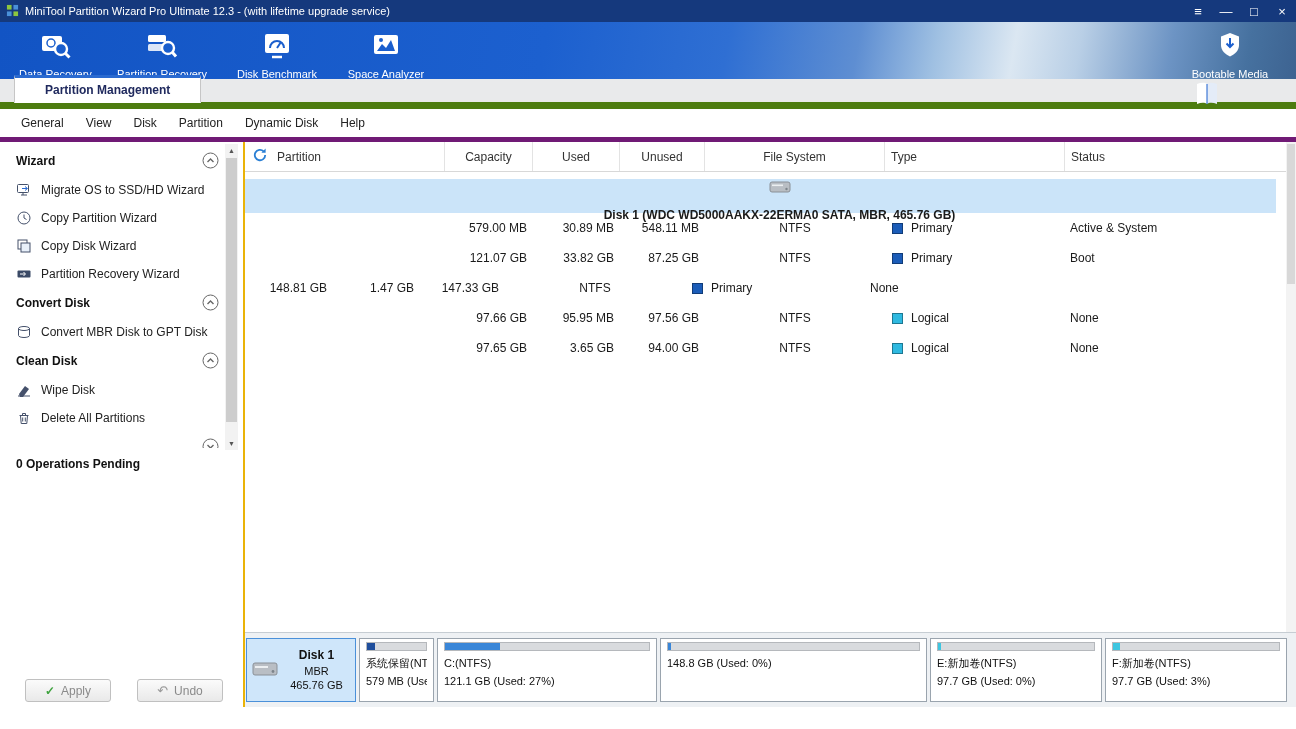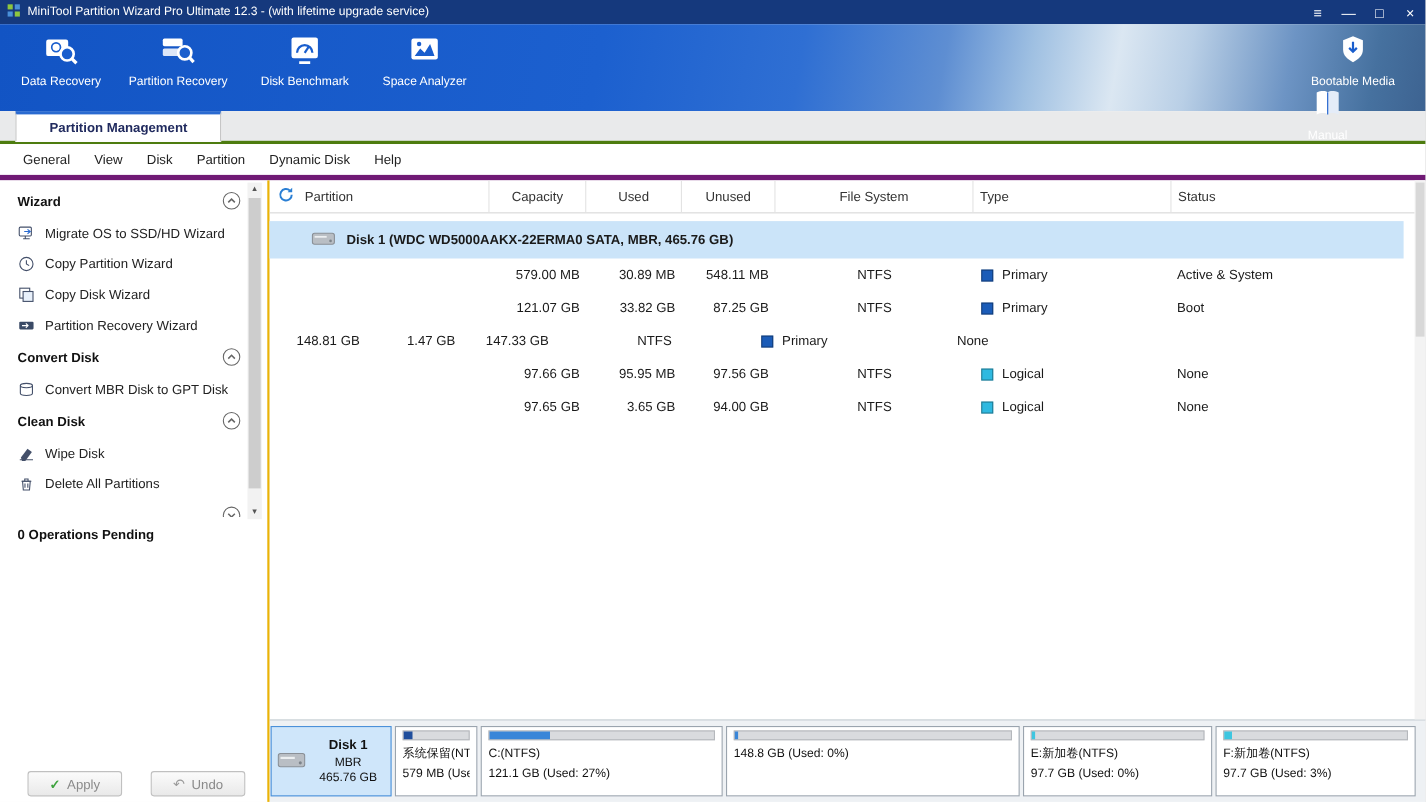--- a/index.html
+++ b/index.html
@@ -9,33 +9,33 @@
 
   
   .titlebar { height:22px; background:#15397d; display:flex; align-items:center;
               color:#fff; font-size:11px; padding-left:6px; gap:6px; }
   .title-text { white-space:nowrap; }
   .win-controls { margin-left:auto; display:flex; }
   .win-btn { width:28px; height:22px; display:flex; align-items:center; justify-content:center;
              font-size:13px; cursor:pointer; }
 
   
-  .toolbar { height:79px; display:flex; padding:9px 8px 0 8px;
+  .toolbar { height:57px; display:flex; padding:9px 8px 0 8px;
     background:linear-gradient(100deg,#1254c4 0%,#1c60cf 42%,#2f6fd3 56%,#5e8ed2 66%,
       #9fc0e2 72%,#dbe7f2 78%,#b9cfe6 83%,#6d94c4 90%,#46719f 96%,#3d6391 100%); }
   .tool-item { display:flex; flex-direction:column; align-items:center; gap:7px;
                color:#fff; font-size:11px; cursor:pointer; text-align:center; }
   .tool-item .ticon { height:30px; display:flex; align-items:flex-end; justify-content:center; }
   .ti-1 { width:95px; } .ti-2 { width:118px; } .ti-3 { width:112px; } .ti-4 { width:106px; }
   .right-group { margin-left:auto; display:flex; padding-right:2px;flex-direction:column; }
   .ti-5 { width:112px; } .ti-6 { width:66px; }
 
   
   .tabstrip { height:30px; background:#e9eaeb; display:flex; align-items:flex-end;
-              padding-left:14px; border-bottom:3px solid #4d7c0f; }
+              padding-left:14px; border-bottom:7px solid #4d7c0f; }
   .tab { height:28px; margin-bottom:-1px; background:#fff; border:1px solid #c6c6c6;
          border-bottom:1px solid #fff; border-top:3px solid #2a6ad0; display:flex;
          align-items:center; padding:0 30px; font-weight:bold; color:#202a5e;
          font-size:12px; cursor:pointer; position:relative; z-index:2; }
 
   
   .menubar { height:33px; background:#fff; display:flex; align-items:center;
              padding-left:10px; border-bottom:5px solid #701a75; }
   .menu-item { padding:5px 11px; color:#222; cursor:pointer; }
 
@@ -76,21 +76,21 @@
   .thead { display:flex; height:30px; border-bottom:1px solid #d8d8d8; }
   .th { display:flex; align-items:center; border-right:1px solid #e3e3e3; color:#333;
         padding:0 6px; cursor:pointer; }
   .c-part { width:200px; } .c-cap { width:88px; } .c-used { width:87px; }
   .c-unused { width:85px; } .c-fs { width:180px; } .c-type { width:180px; }
   .c-status { flex:1; border-right:none; }
   .th.c-cap, .th.c-used, .th.c-unused, .th.c-fs { justify-content:center; }
   .th.c-part { padding-left:7px; gap:9px; }
   .disk-row { margin:7px 10px 0 0; height:34px; background:#cbe4f9; display:flex;
               align-items:center; padding-left:38px; gap:10px; font-weight:bold;
-              cursor:pointer; }
+              cursor:pointer;flex-direction:column; }
   .trow { display:flex; height:30px; cursor:pointer; }
   .td { display:flex; align-items:center; padding:0 6px; overflow:hidden; white-space:nowrap; }
   .td.c-part { padding-left:45px;margin-top:44px; }
   .td.c-cap, .td.c-used, .td.c-unused { justify-content:flex-end; }
   .td.c-fs { justify-content:center; }
   .td.c-type { gap:8px; padding-left:7px; }
   .td.c-status { padding-left:5px; }
   .type-sq { width:11px; height:11px; border:1px solid rgba(0,0,0,.35); flex:none; }
   .vscroll { position:absolute; right:0; top:0; bottom:0; width:10px; background:#f3f3f3; }
   .vthumb { position:absolute; top:2px; left:1px; width:8px; height:140px;

